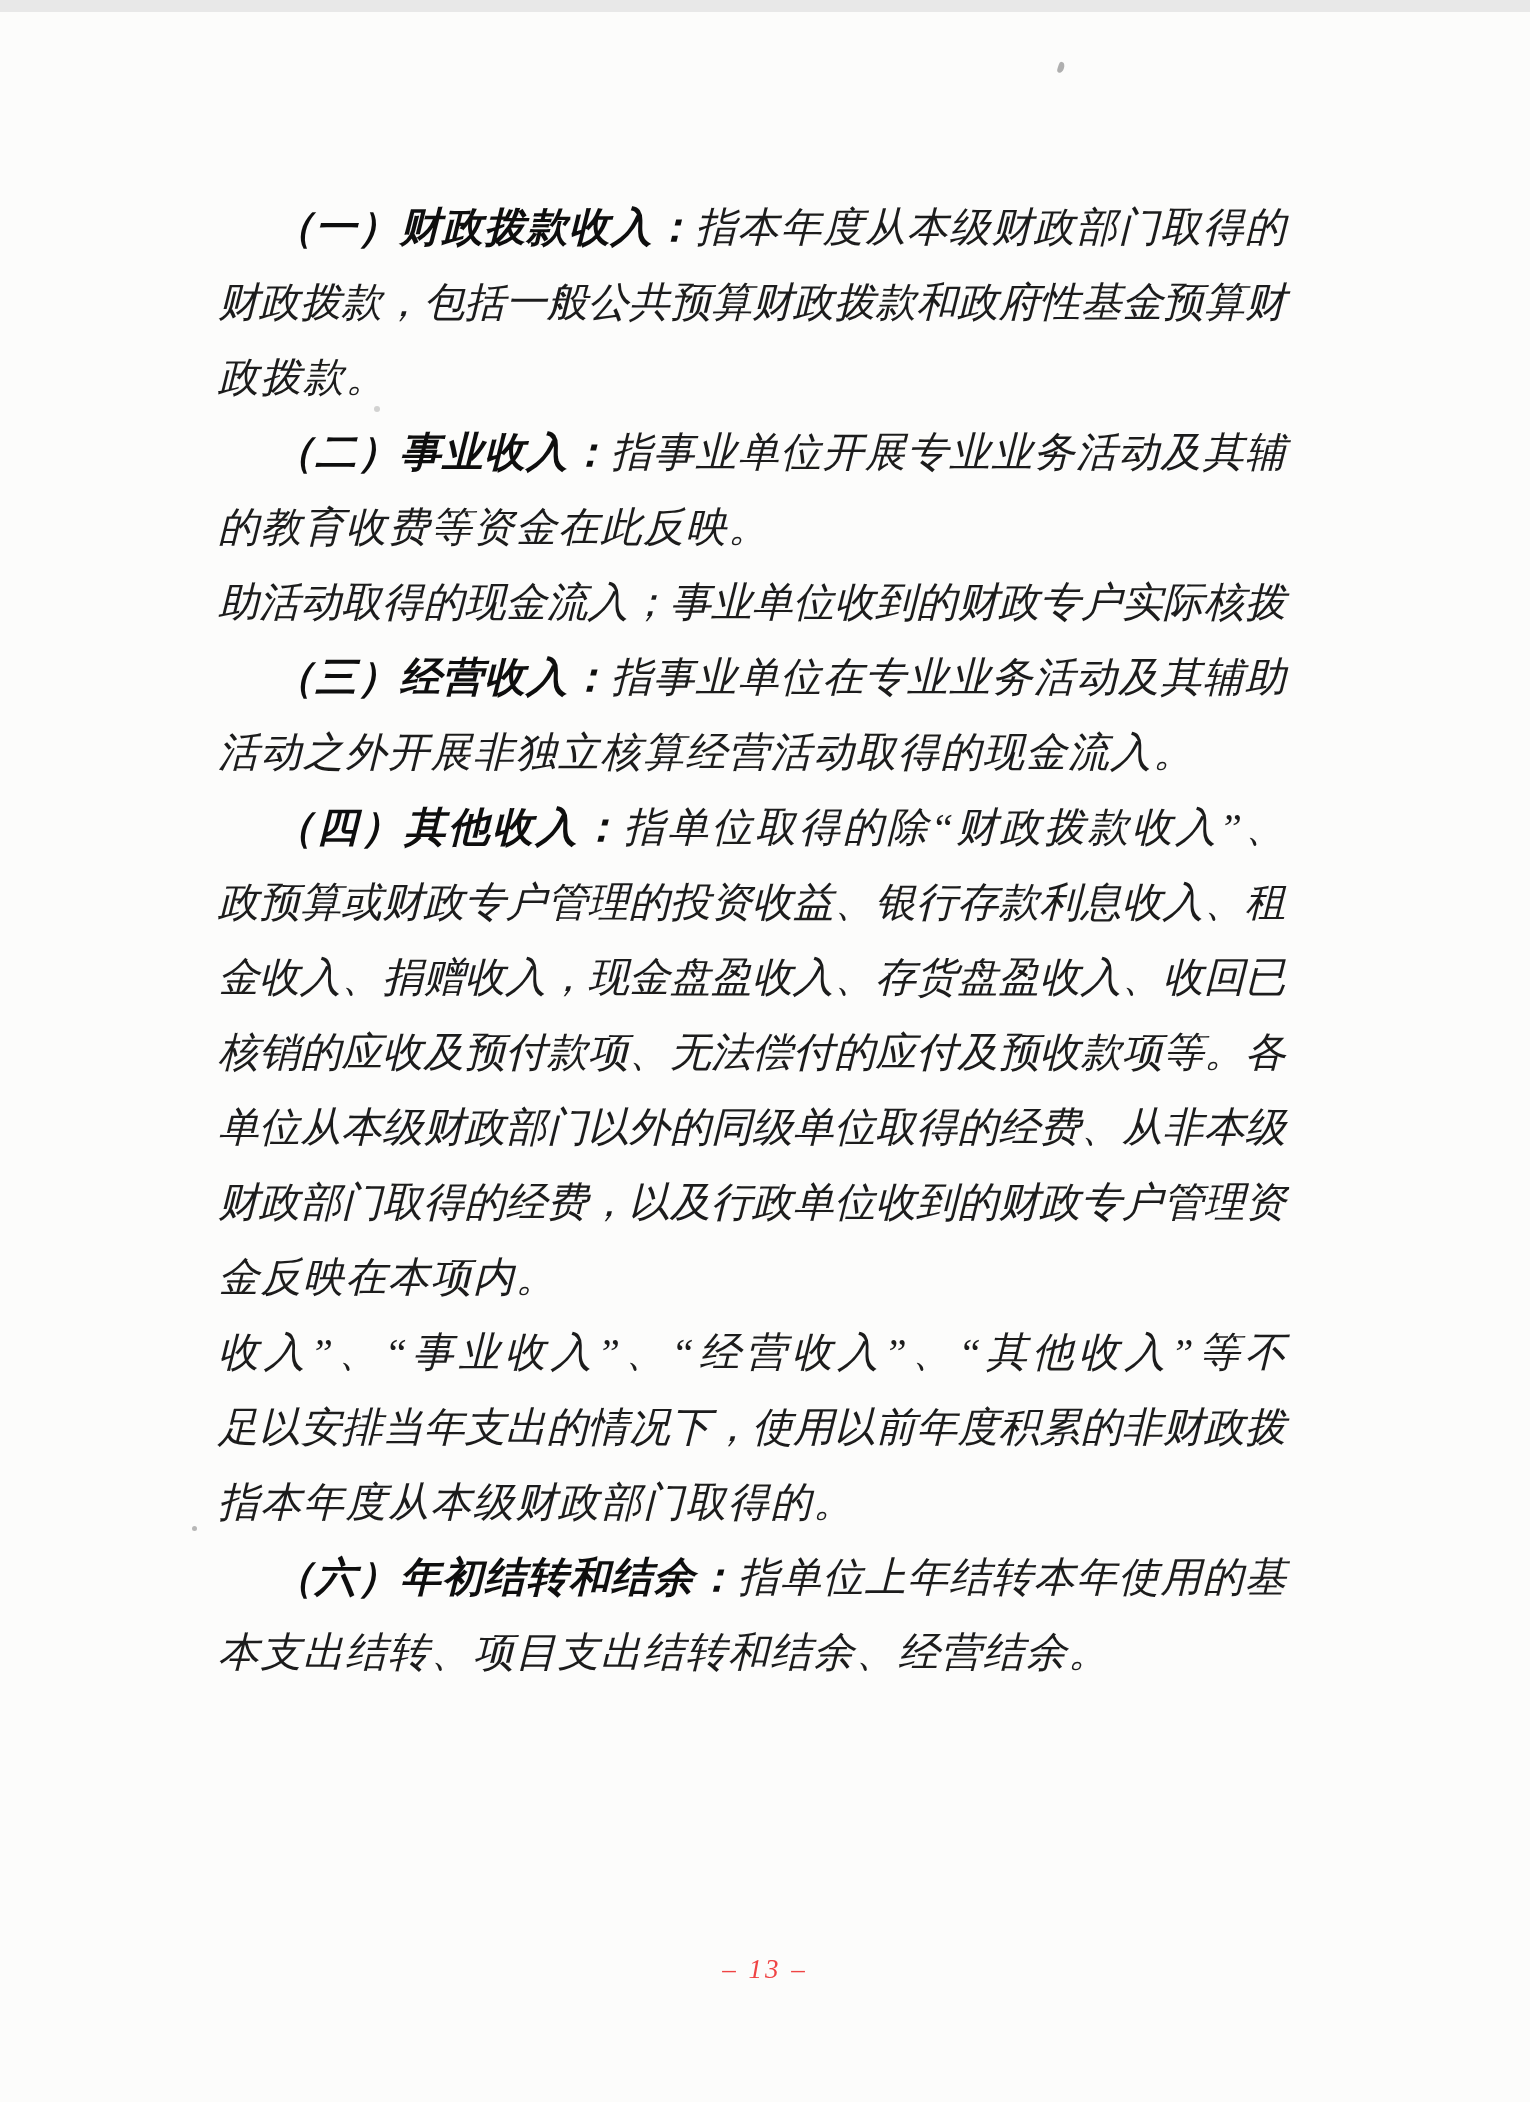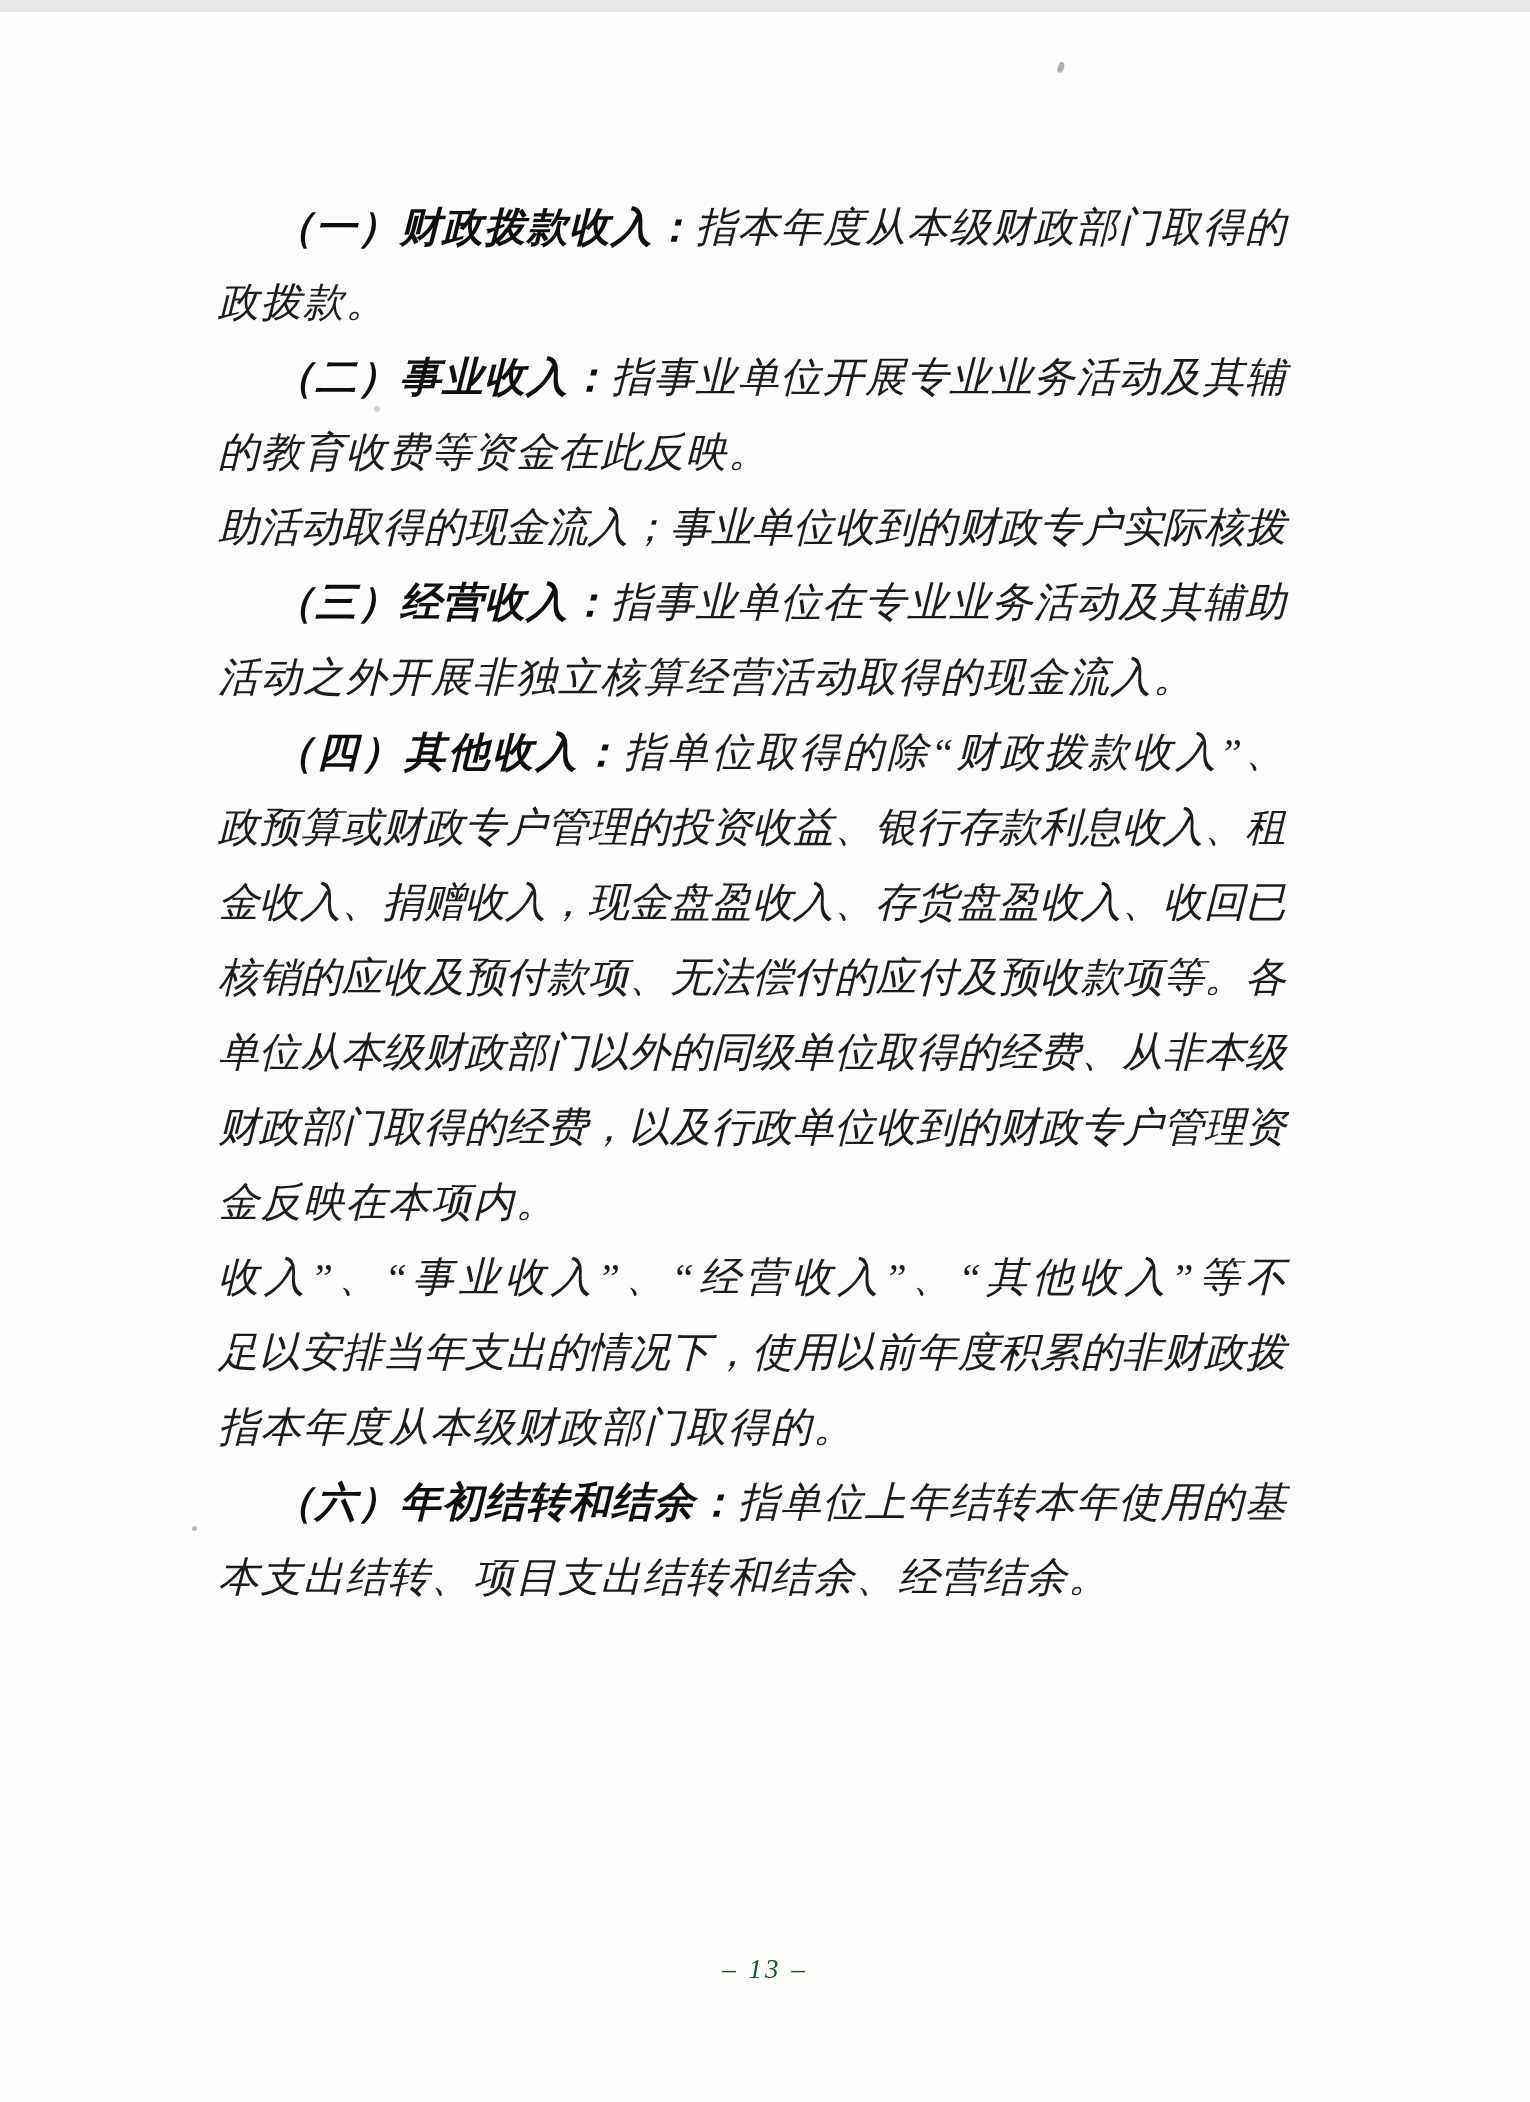--- a/index.html
+++ b/index.html
@@ -48,21 +48,21 @@
     color: #0e0e0e;
   }
   .footer {
     position: absolute;
     left: 0;
     top: 1942px;
     width: 100%;
     text-align: center;
     font-size: 27px;
     letter-spacing: 3px;
-    color: #14532d;
+    color: #ef4444;
   }
   
   .speck-1 {
     position: absolute;
     left: 1058px; top: 50px;
     width: 6px; height: 11px;
     background: #8f8f8f;
     border-radius: 40% 60% 60% 40%;
     transform: rotate(18deg);
     opacity: .7;
@@ -84,20 +84,21 @@
     opacity: .6;
   }
 </style>
 </head>
 <body>
 
 <div class="page">
   <div class="content">
       <div class="para">
         <div class="line first"><span class="seg bold">（一）财政拨款收入：</span><span class="seg">指本年度从本级财政部门取得的</span></div>
+        <div class="line"><span class="seg">财政拨款，包括一般公共预算财政拨款和政府性基金预算财</span></div>
         <div class="line last"><span class="seg">政拨款。</span></div>
       </div>
       <div class="para">
         <div class="line first"><span class="seg bold">（二）事业收入：</span><span class="seg">指事业单位开展专业业务活动及其辅</span></div>
         <div class="line last"><span class="seg">的教育收费等资金在此反映。</span></div>
         <div class="line"><span class="seg">助活动取得的现金流入；事业单位收到的财政专户实际核拨</span></div>
       </div>
       <div class="para">
         <div class="line first"><span class="seg bold">（三）经营收入：</span><span class="seg">指事业单位在专业业务活动及其辅助</span></div>
         <div class="line last"><span class="seg">活动之外开展非独立核算经营活动取得的现金流入。</span></div>

